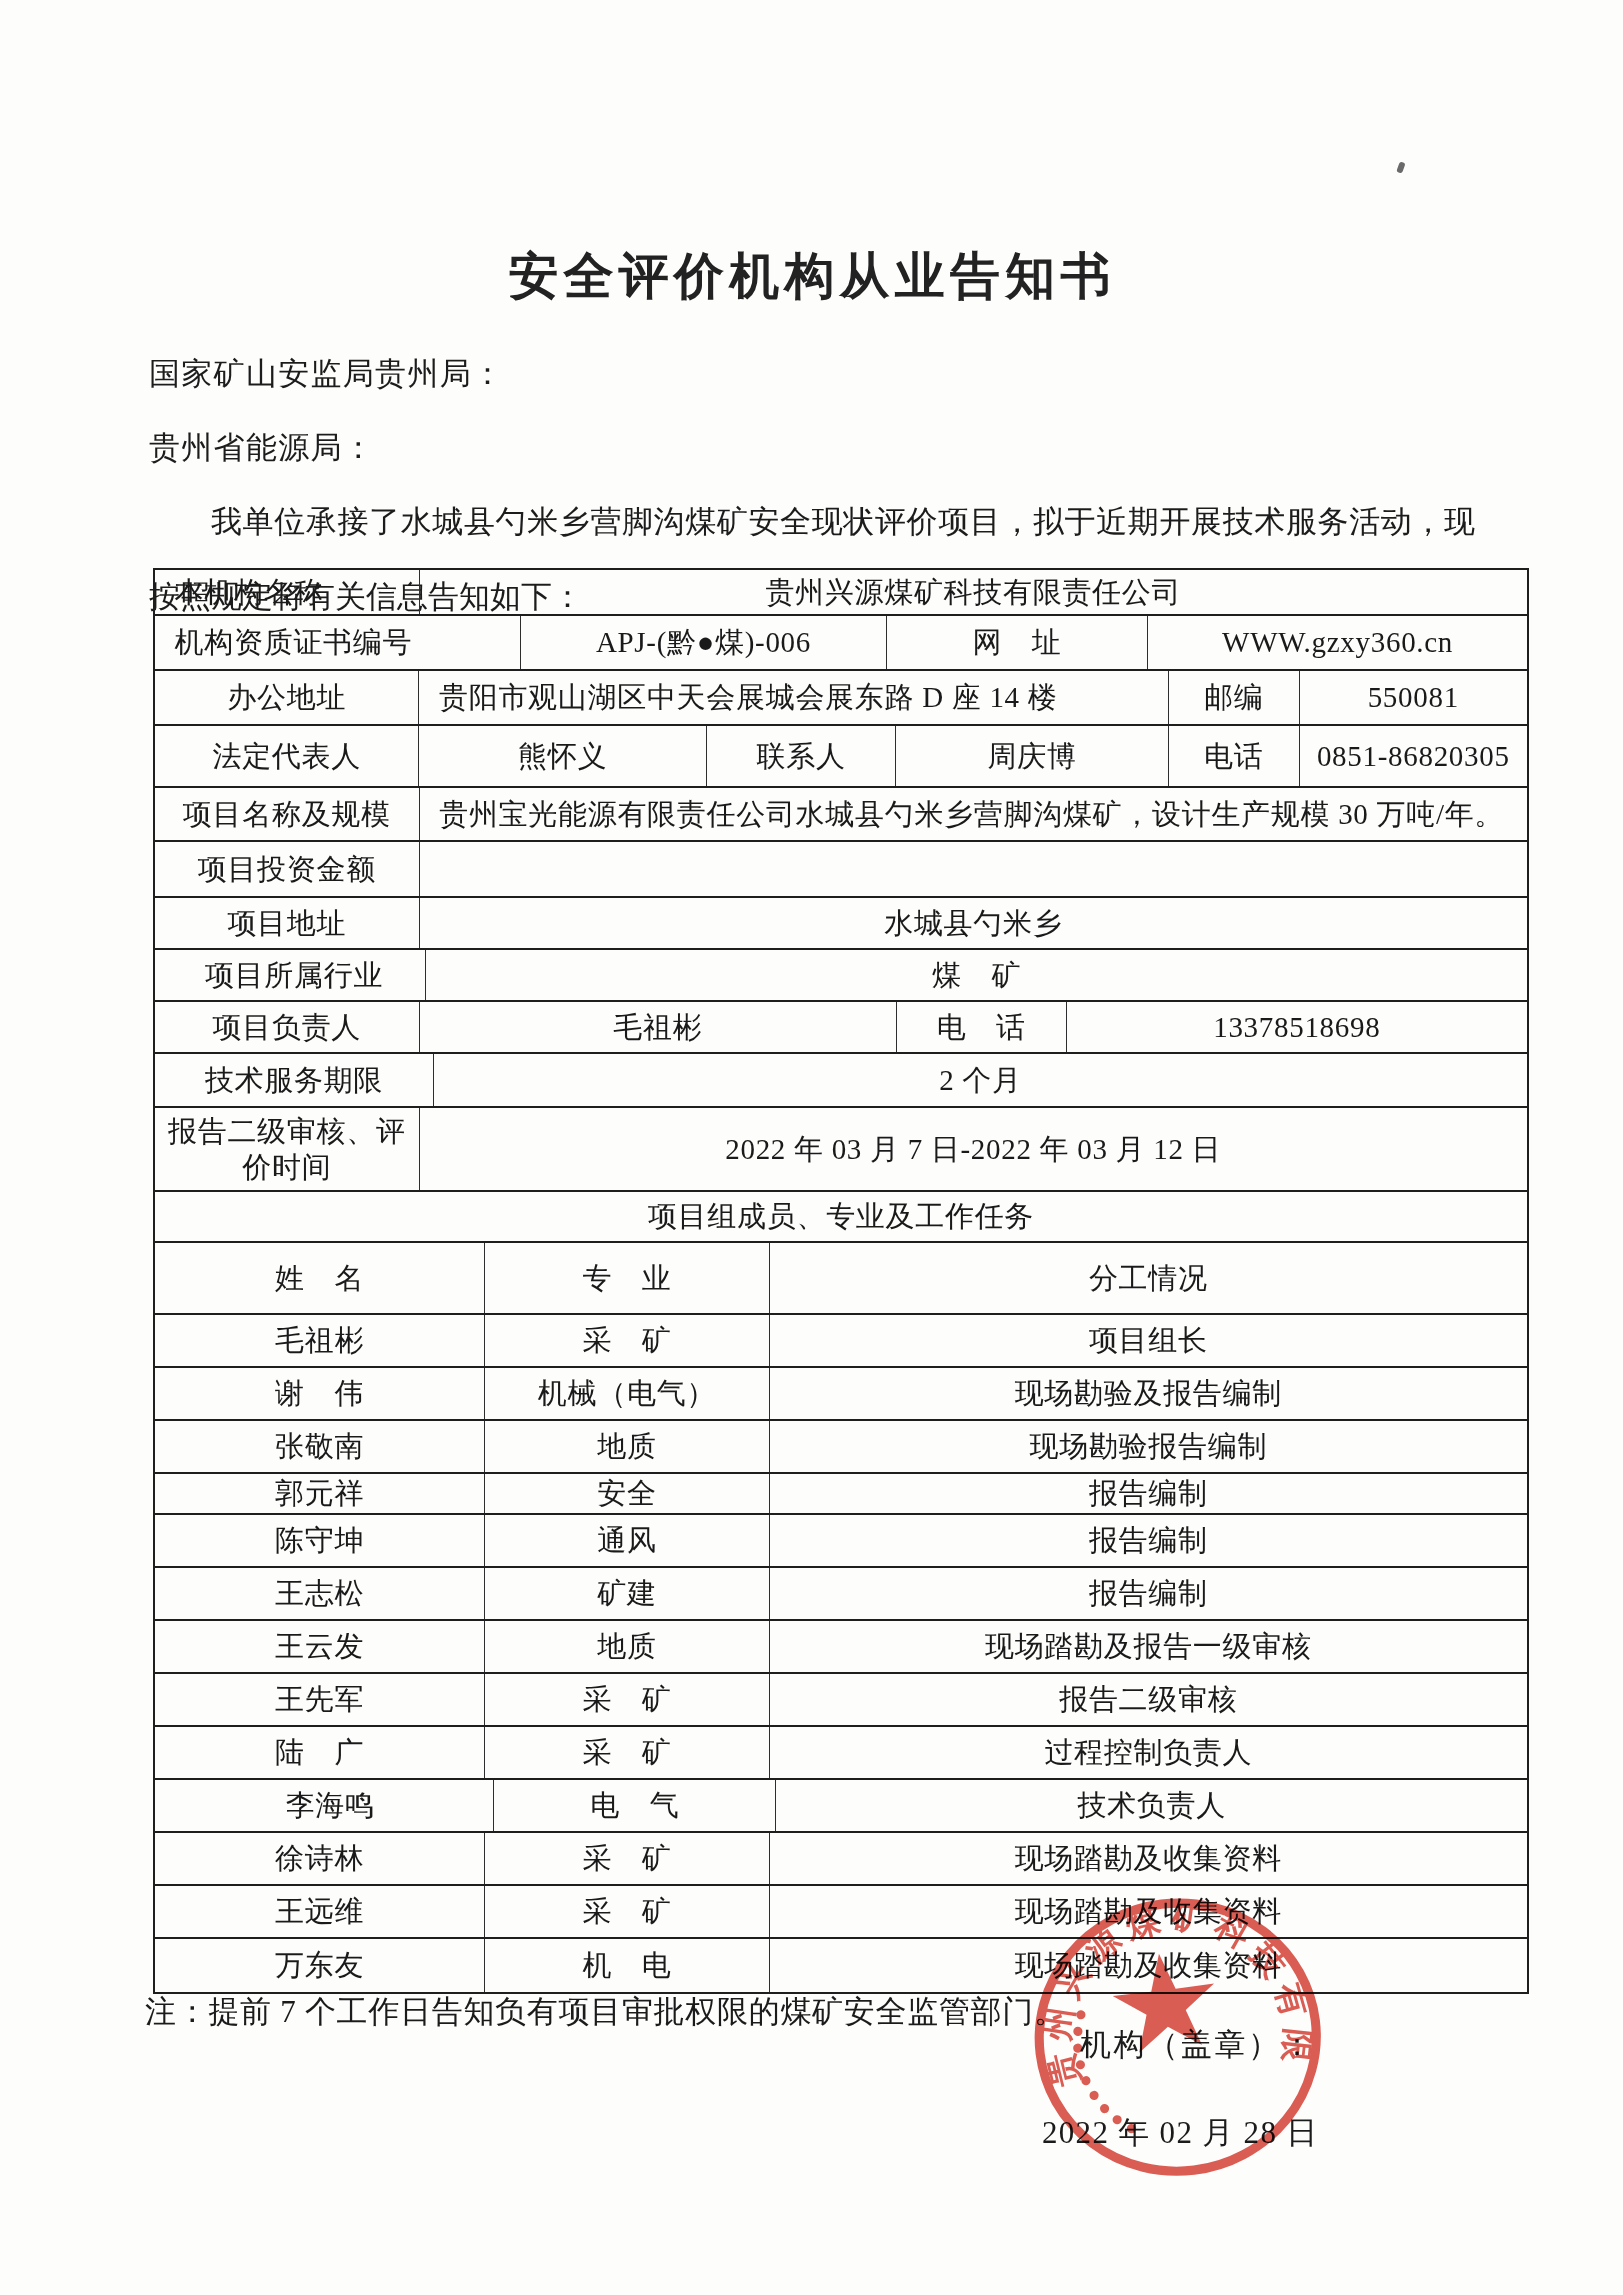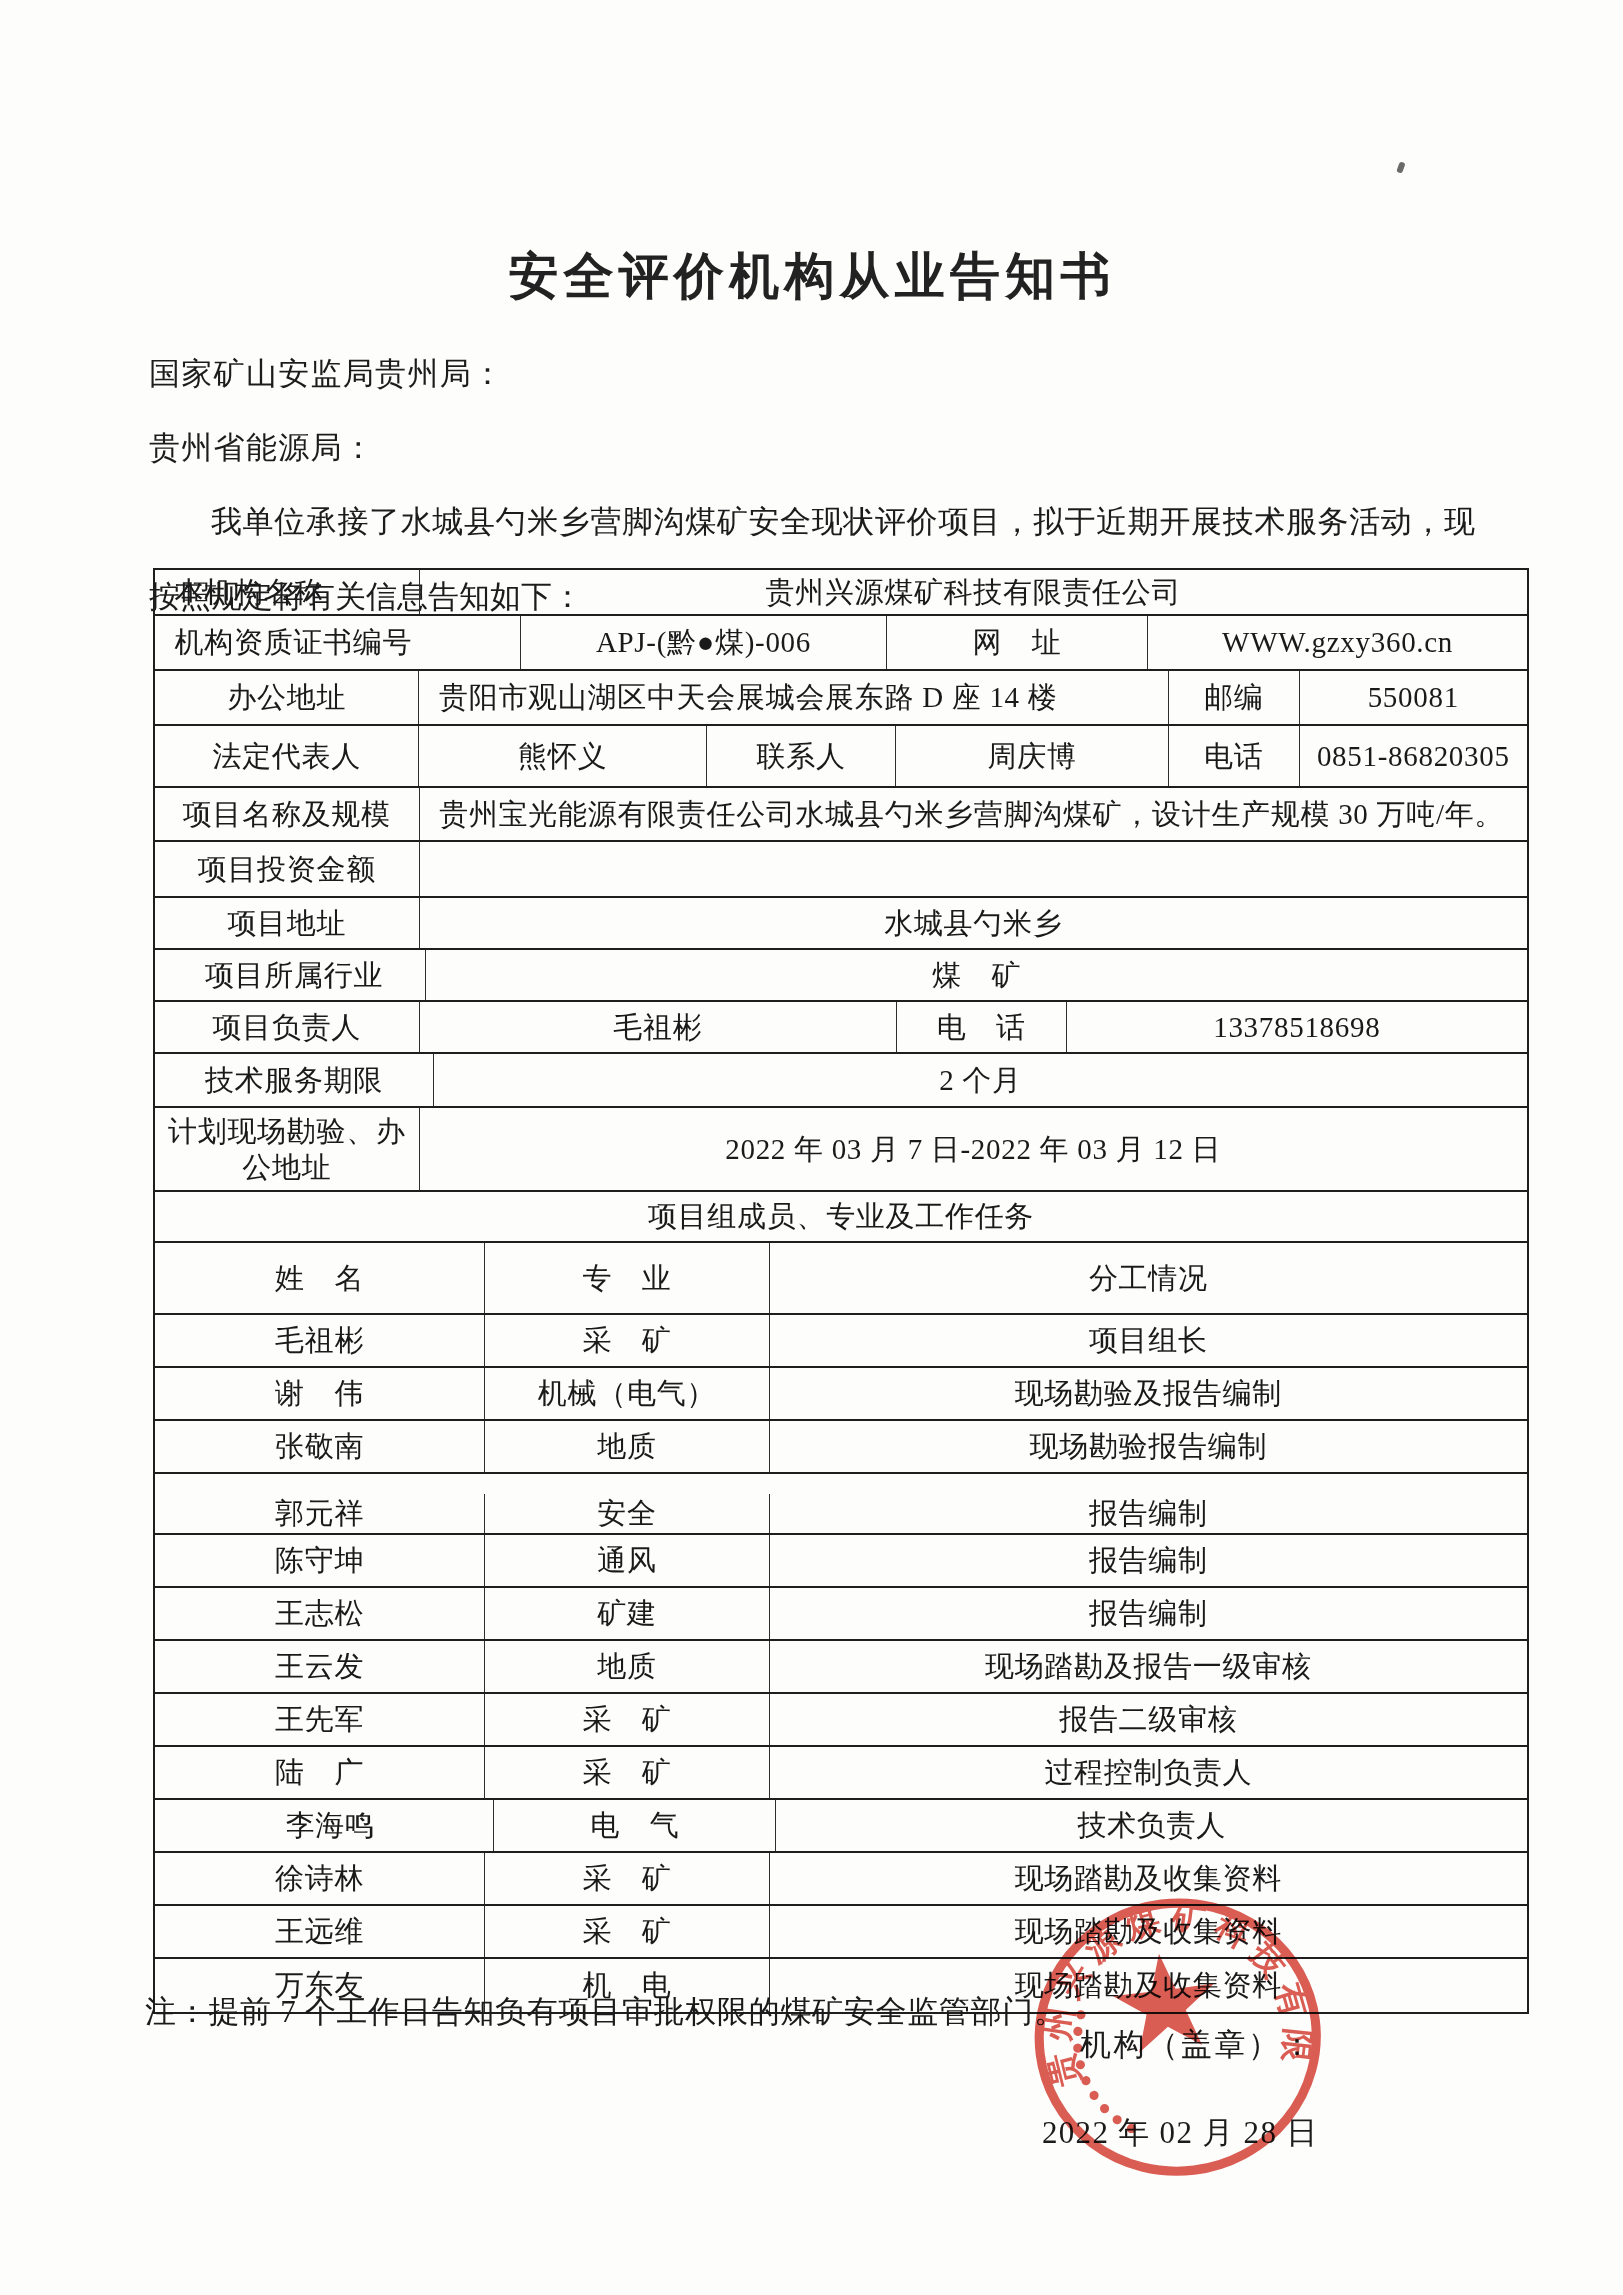--- a/index.html
+++ b/index.html
@@ -184,21 +184,21 @@
         <div class="cell" style="width: 265px;">项目负责人</div>
         <div class="cell" style="width: 478px;">毛祖彬</div>
         <div class="cell" style="width: 170px;">电　话</div>
         <div class="cell" style="width: 461px;">13378518698</div>
       </div>
       <div class="trow" style="height: 54px;">
         <div class="cell" style="width: 283px;">技术服务期限</div>
         <div class="cell" style="width: 1109px;">2 个月</div>
       </div>
       <div class="trow" style="height: 84px;">
-        <div class="cell" style="width: 265px;">计划现场勘验、办公地址</div>
+        <div class="cell" style="width: 265px;">报告二级审核、评价时间</div>
         <div class="cell" style="width: 1109px;">2022 年 03 月 7 日-2022 年 03 月 12 日</div>
       </div>
       <div class="trow" style="height: 51px;">
         <div class="cell" style="width: 1375px;">项目组成员、专业及工作任务</div>
       </div>
       <div class="trow" style="height: 72px;">
         <div class="cell" style="width: 331px;">姓　名</div>
         <div class="cell" style="width: 285px;">专　业</div>
         <div class="cell" style="width: 759px;">分工情况</div>
       </div>
@@ -210,21 +210,21 @@
       <div class="trow" style="height: 53px;">
         <div class="cell" style="width: 331px;">谢　伟</div>
         <div class="cell" style="width: 285px;">机械（电气）</div>
         <div class="cell" style="width: 759px;">现场勘验及报告编制</div>
       </div>
       <div class="trow" style="height: 53px;">
         <div class="cell" style="width: 331px;">张敬南</div>
         <div class="cell" style="width: 285px;">地质</div>
         <div class="cell" style="width: 759px;">现场勘验报告编制</div>
       </div>
-      <div class="trow" style="height: 41px; margin-top: 20px;">
+      <div class="trow" style="height: 41px;">
         <div class="cell" style="width: 331px;">郭元祥</div>
         <div class="cell" style="width: 285px;">安全</div>
         <div class="cell" style="width: 759px;">报告编制</div>
       </div>
       <div class="trow" style="height: 53px;">
         <div class="cell" style="width: 331px;">陈守坤</div>
         <div class="cell" style="width: 285px;">通风</div>
         <div class="cell" style="width: 759px;">报告编制</div>
       </div>
       <div class="trow" style="height: 53px;">

